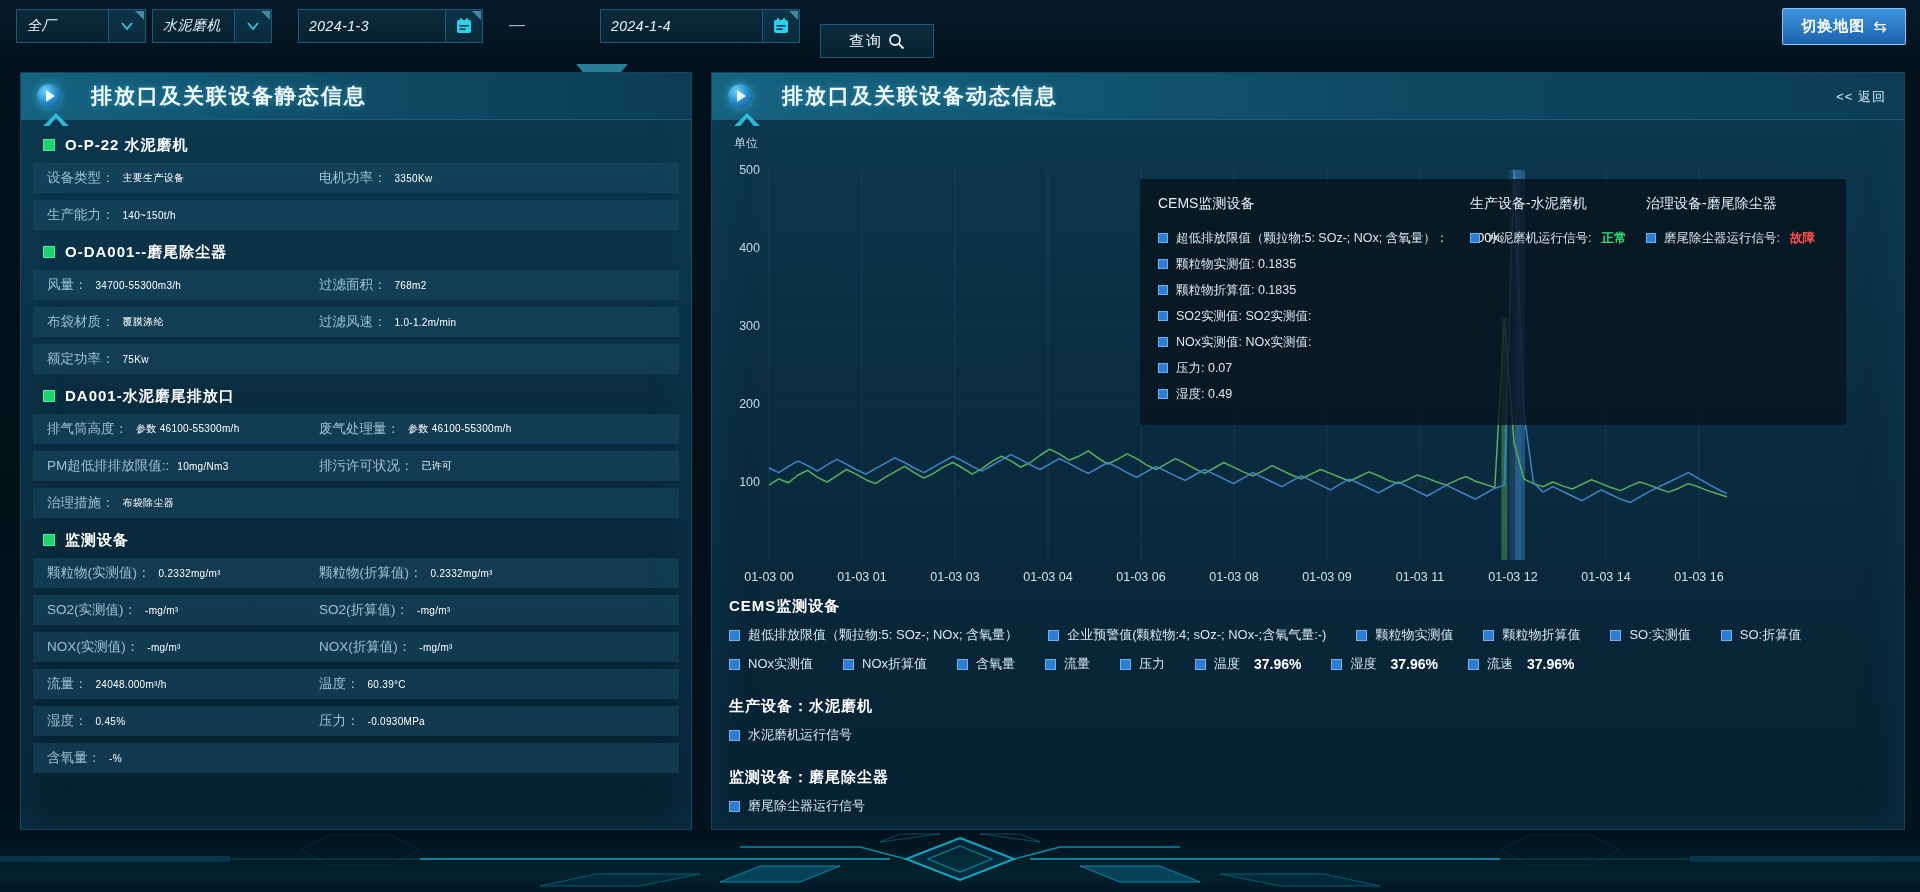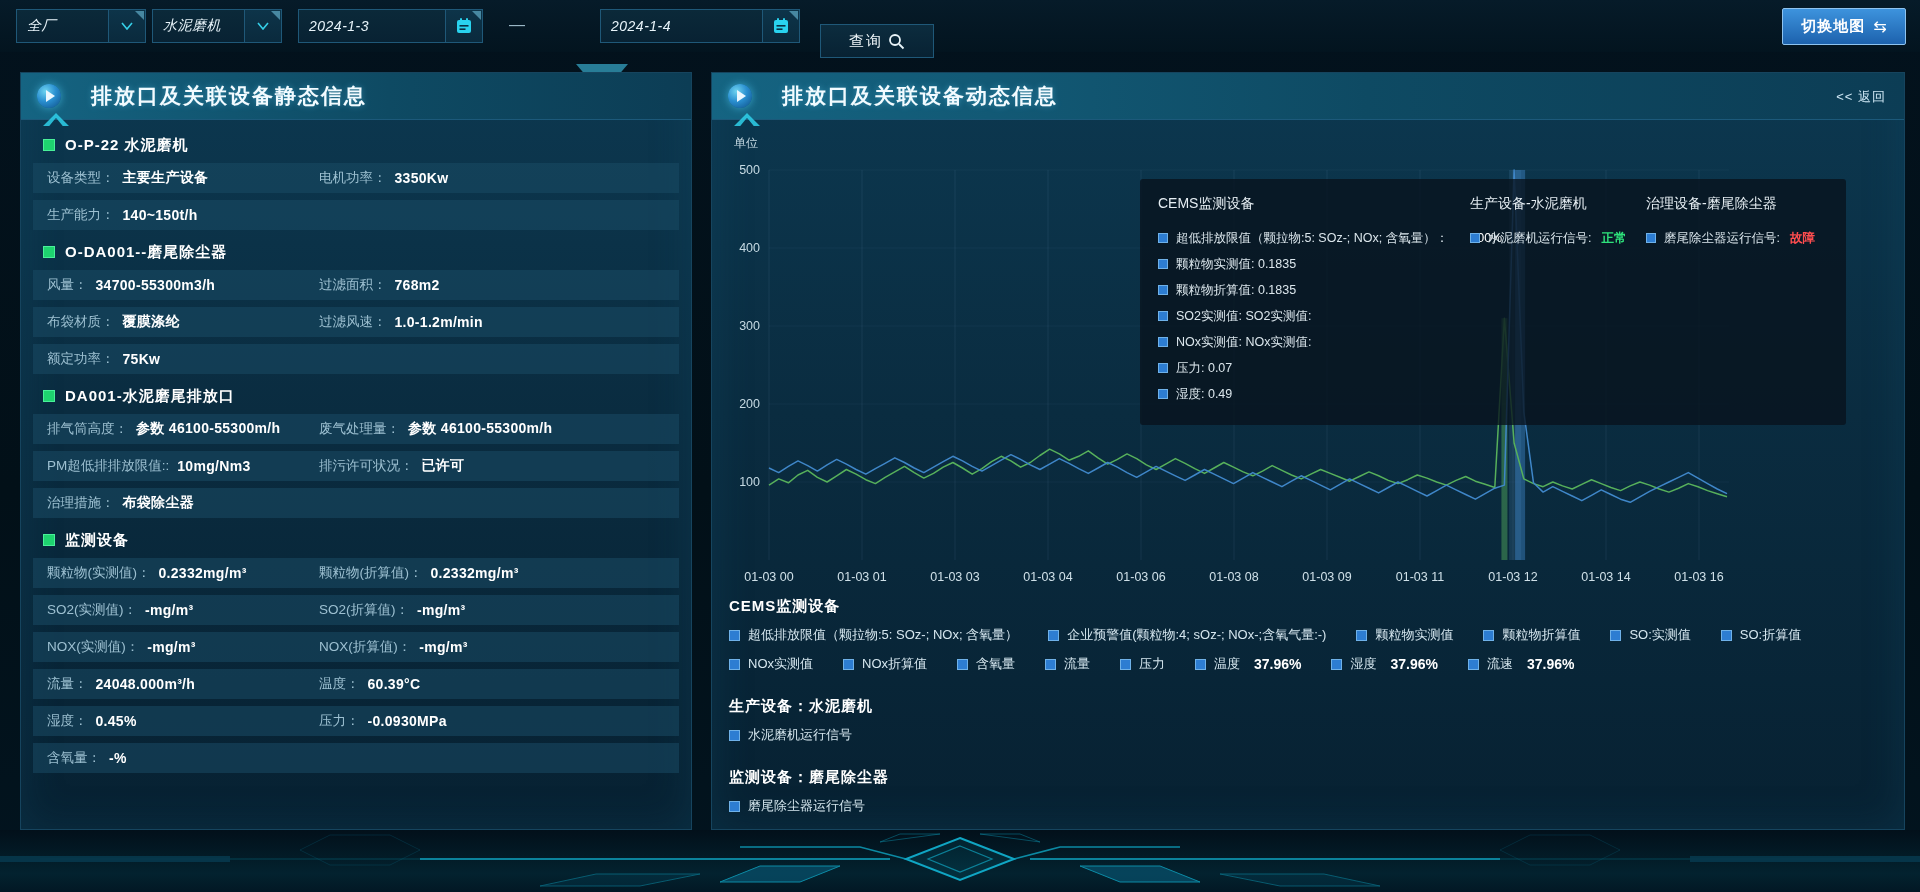--- a/index.html
+++ b/index.html
@@ -49,21 +49,21 @@
   .lp-body{position:absolute;left:0;top:46px;right:0;bottom:0;padding:8px 12px 0 12px;overflow:hidden;}
   .sec-head{display:flex;align-items:center;height:30px;margin:3px 0 3px 2px;}
   .sec-bullet{width:10px;height:10px;background:#1ed36f;border:1px solid #49f09a;margin:0 10px 0 8px;flex:0 0 auto;}
   .sec-title{font-size:15px;font-weight:bold;color:#ffffff;letter-spacing:1px;}
   .info-row{position:relative;height:30px;margin-bottom:7px;background:rgba(26,74,101,.55);
        display:flex;align-items:center;}
   .pair{position:absolute;top:0;height:30px;display:flex;align-items:center;white-space:nowrap;}
   .pair.p0{left:14px;}
   .pair.p1{left:286px;}
   .pair .lbl{font-size:13.5px;color:#9dc0d1;}
-  .pair .val{font-size:14px;font-weight:bold;color:#ffffff;margin-left:8px;letter-spacing:.3px;}
+  .pair .val{font-size:10px;font-weight:normal;color:#ffffff;margin-left:8px;letter-spacing:.3px;}
   
   .unit-lbl{position:absolute;left:22px;top:62px;font-size:12px;color:#c6dae3;}
   .chart-svg{position:absolute;left:0;top:80px;width:1192px;height:430px;}
   .chart-svg text{font-family:"Liberation Sans","DejaVu Sans",sans-serif;}
   
   .tooltip{position:absolute;left:428px;top:106px;width:706px;height:246px;box-sizing:border-box;
        background:rgba(8,18,28,.78);border-radius:3px;padding:16px 18px;display:flex;}
   .tt-col{display:flex;flex-direction:column;}
   .tt-col.c0{width:312px;flex:0 0 auto;}
   .tt-col.c1{width:176px;flex:0 0 auto;}
@@ -95,21 +95,21 @@
 
   <div class="topbar">
     <div class="ctl" style="left:16px;width:130px;">
       <span class="txt">全厂</span>
       <span class="seg">
         <svg class="chev-down" viewBox="0 0 12 8">
             <polyline points="1,1 6,7 11,1" fill="none" stroke="#35cfe8" stroke-width="1.6"></polyline>
           </svg>
       </span>
     </div>
-    <div class="ctl" style="left:152px;width:130px;">
+    <div class="ctl" style="left:152px;width:120px;">
       <span class="txt">水泥磨机</span>
       <span class="seg">
         <svg class="chev-down" viewBox="0 0 12 8">
             <polyline points="1,1 6,7 11,1" fill="none" stroke="#35cfe8" stroke-width="1.6"></polyline>
           </svg>
       </span>
     </div>
     <div class="ctl" style="left:298px;width:185px;">
       <span class="txt">2024-1-3</span>
       <span class="seg">

